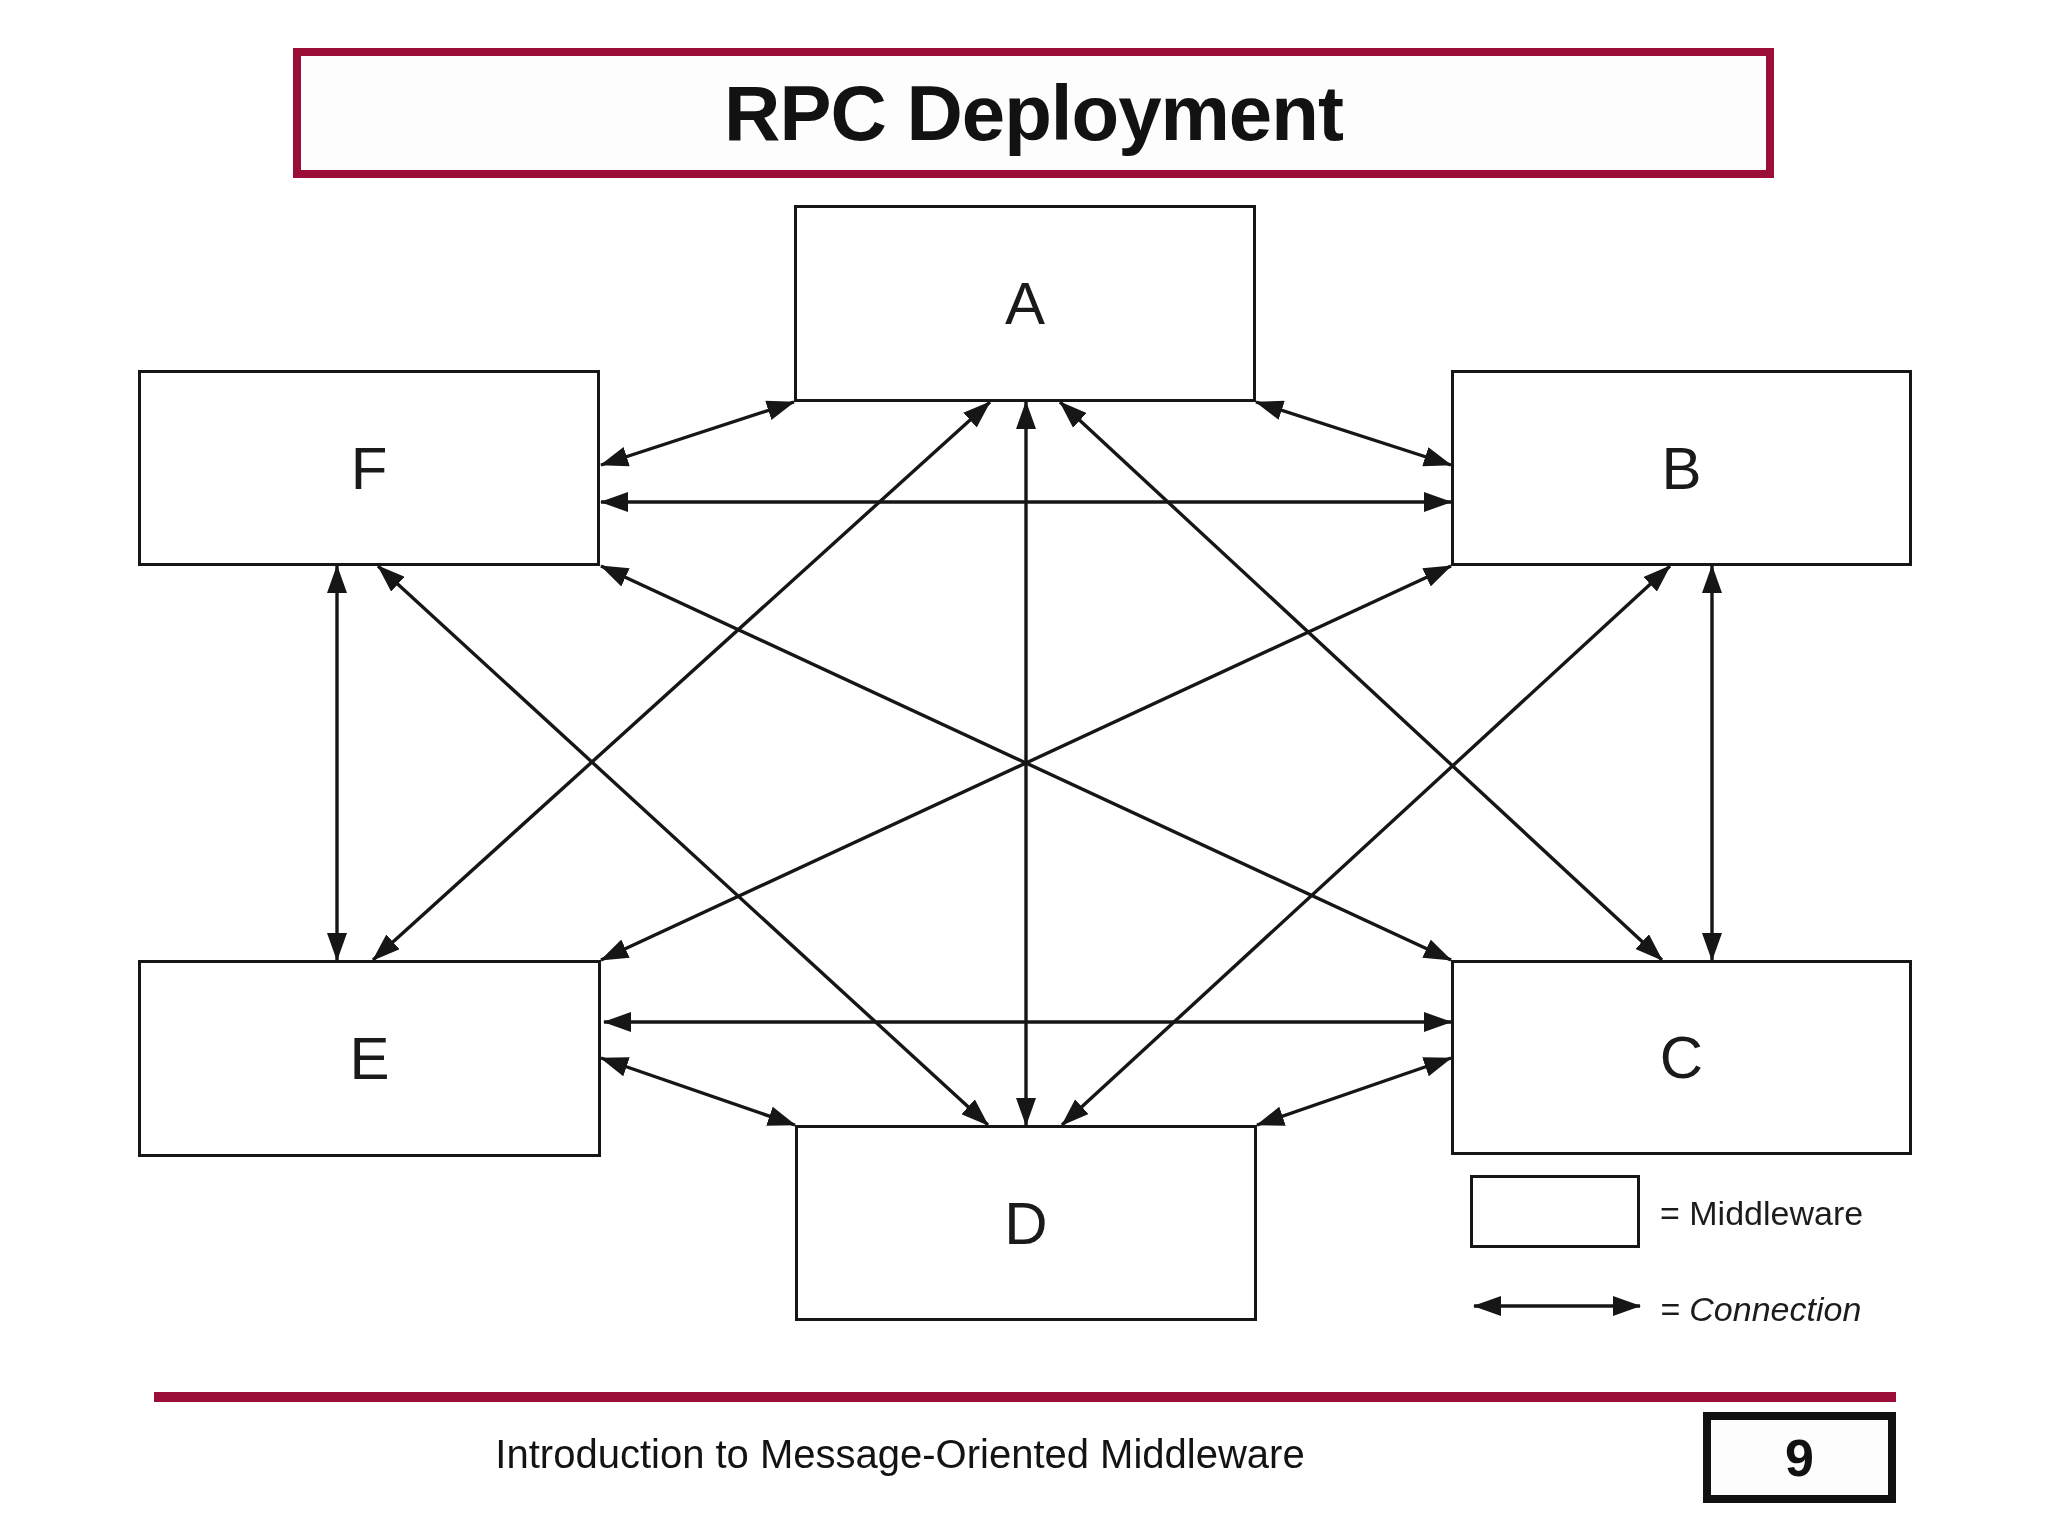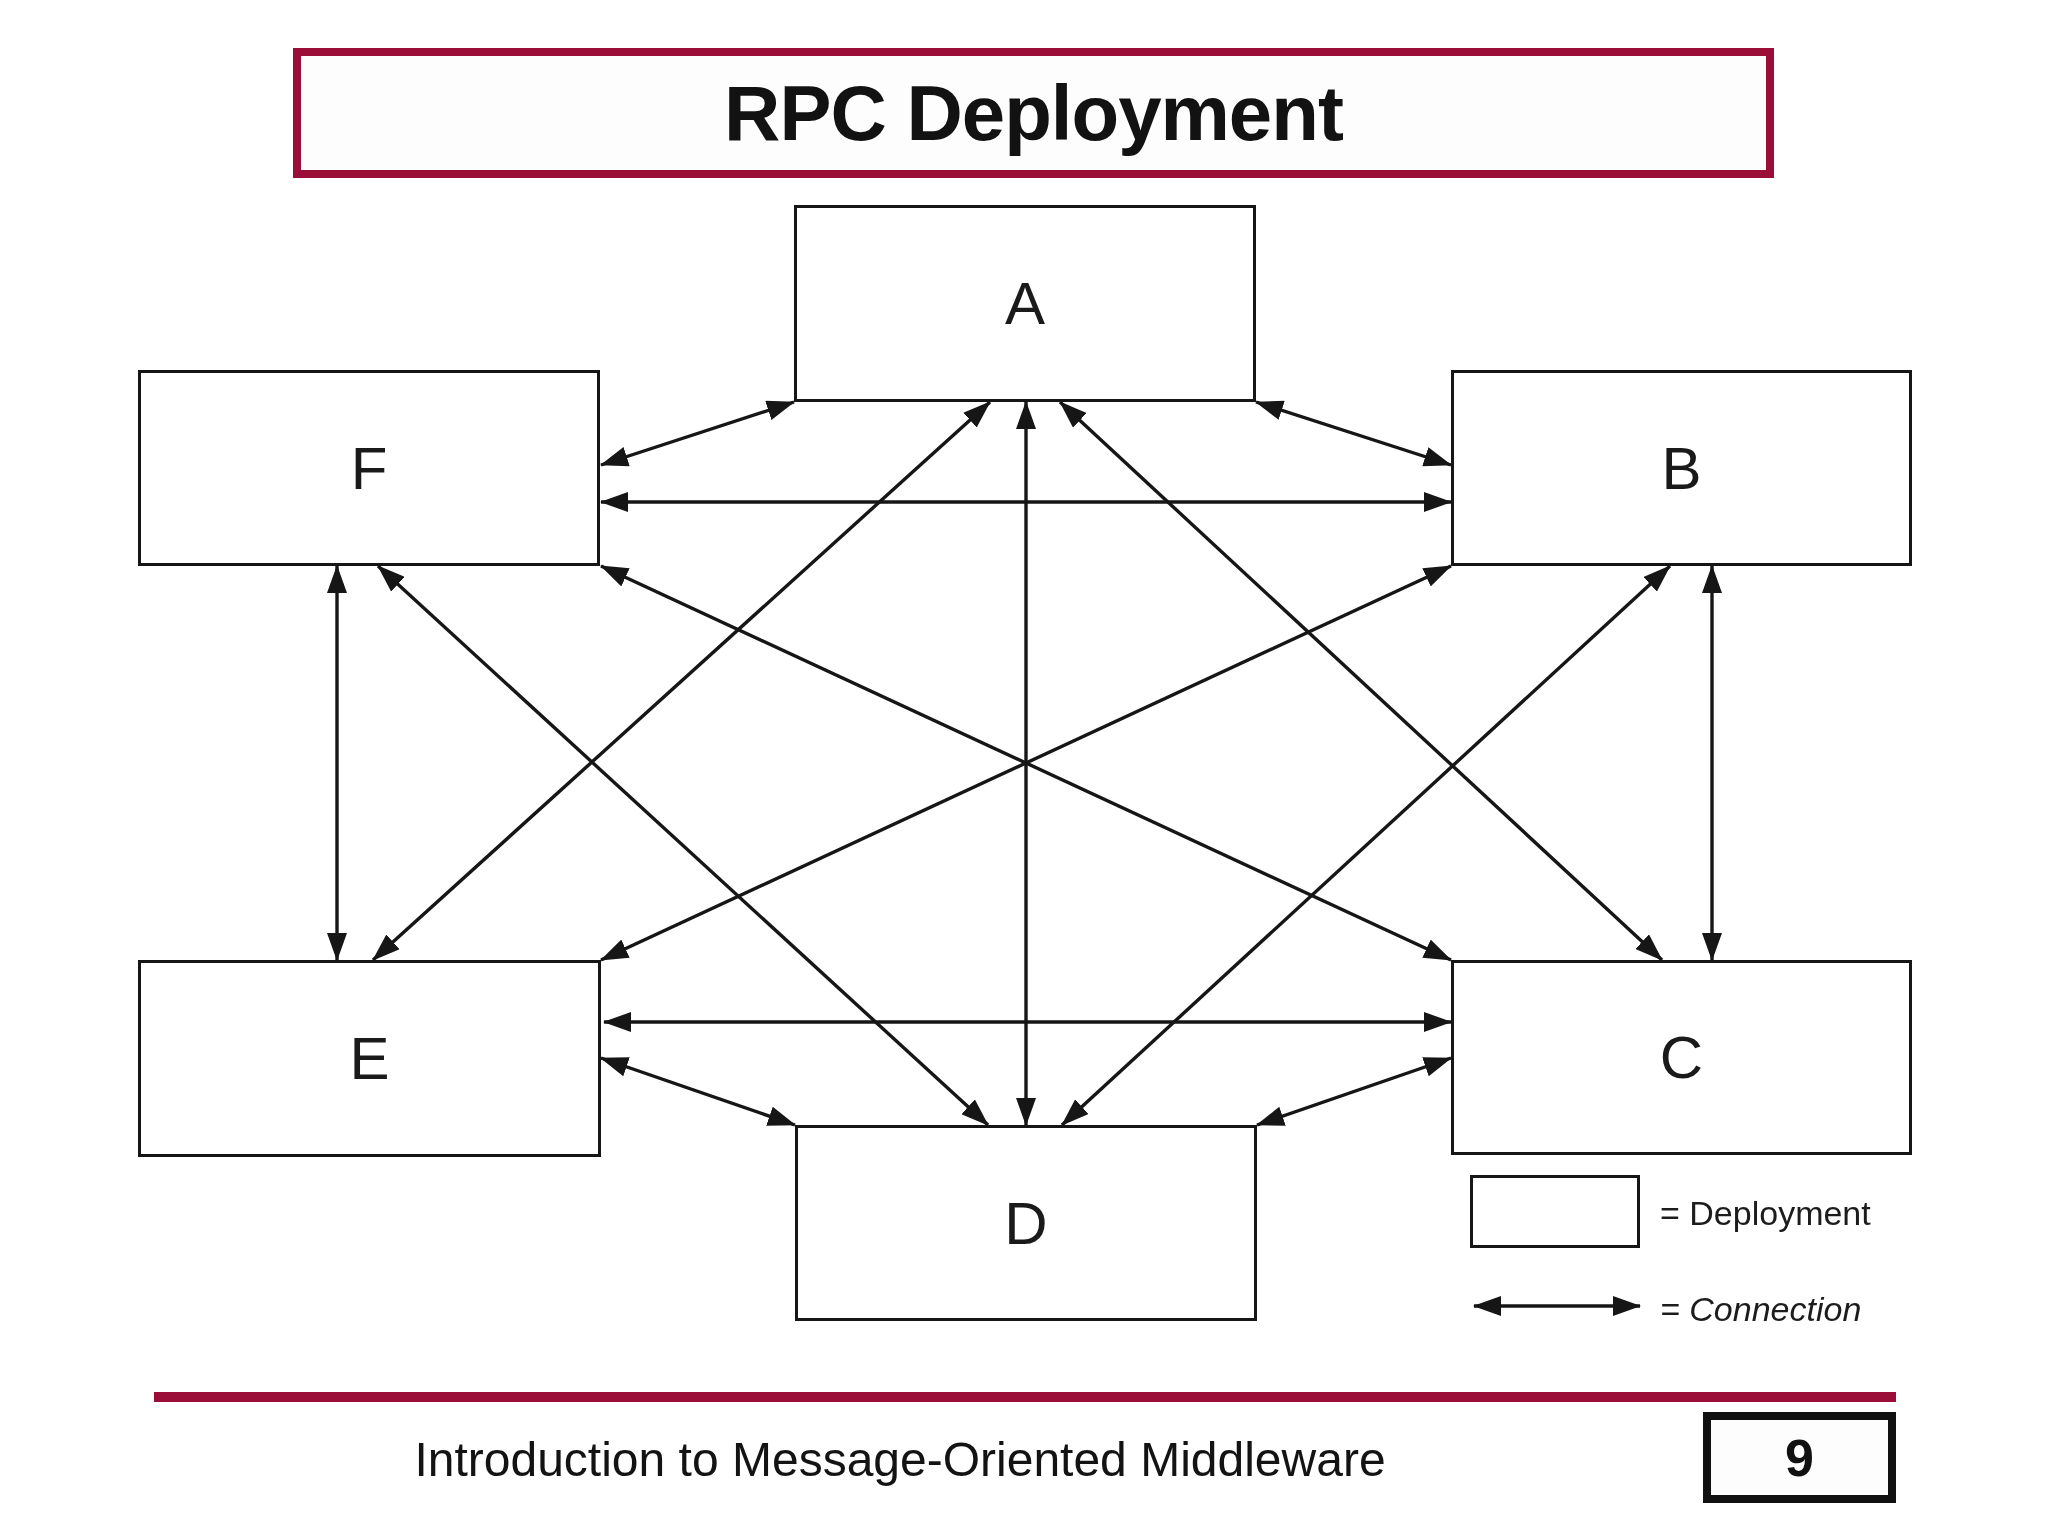--- a/index.html
+++ b/index.html
@@ -55,21 +55,21 @@
     position:absolute;left:1462px;top:1286px;width:190px;height:40px;z-index:3;
   }
   #legend-arrow-svg line{stroke:var(--ink);stroke-width:3.4;}
   
   .footer-rule{
     position:absolute;left:154px;top:1392px;width:1742px;height:10px;
     background:var(--accent);z-index:1;
   }
   .footer-text{
     position:absolute;left:900px;top:1432px;transform:translateX(-50%);
-    font-size:48px;color:#131313;white-space:nowrap;
+    font-size:40px;color:#131313;white-space:nowrap;
   }
   .page-box{
     position:absolute;left:1703px;top:1412px;width:193px;height:91px;
     border:8px solid #111111;background:#fdfdfd;box-sizing:border-box;
     display:flex;align-items:center;justify-content:center;
   }
   .page-box span{font-size:52px;font-weight:bold;color:#111111;}
 </style>
 </head>
 <body>
@@ -118,21 +118,21 @@
       <line x1="1451" y1="502" x2="601" y2="502" marker-start="url(#ah)" marker-end="url(#ah)"></line>
       <line x1="1451" y1="1058" x2="1257" y2="1125" marker-start="url(#ah)" marker-end="url(#ah)"></line>
       <line x1="1451" y1="1022" x2="604" y2="1022" marker-start="url(#ah)" marker-end="url(#ah)"></line>
       <line x1="1451" y1="960" x2="601" y2="566" marker-start="url(#ah)" marker-end="url(#ah)"></line>
       <line x1="795" y1="1125" x2="601" y2="1058" marker-start="url(#ah)" marker-end="url(#ah)"></line>
       <line x1="988" y1="1125" x2="378" y2="566" marker-start="url(#ah)" marker-end="url(#ah)"></line>
       <line x1="337" y1="960" x2="337" y2="566" marker-start="url(#ah)" marker-end="url(#ah)"></line>
     </svg>
 
   <div class="legend-box"></div>
-  <div class="legend-label" id="legend-app-label">= Deployment</div>
+  <div class="legend-label" id="legend-app-label">= Middleware</div>
 
   <svg id="legend-arrow-svg" viewBox="0 0 190 40" xmlns="http://www.w3.org/2000/svg">
     <defs>
       <marker id="ah2" viewBox="0 0 28 20" markerWidth="28" markerHeight="20" refX="27" refY="10" orient="auto-start-reverse" markerUnits="userSpaceOnUse">
         <path d="M0,0 L28,10 L0,20 z" fill="#161616"></path>
       </marker>
     </defs>
     <line x1="12" y1="20" x2="178" y2="20" marker-start="url(#ah2)" marker-end="url(#ah2)"></line>
   </svg>
   <div class="legend-label" id="legend-conn-label">= Connection</div>

